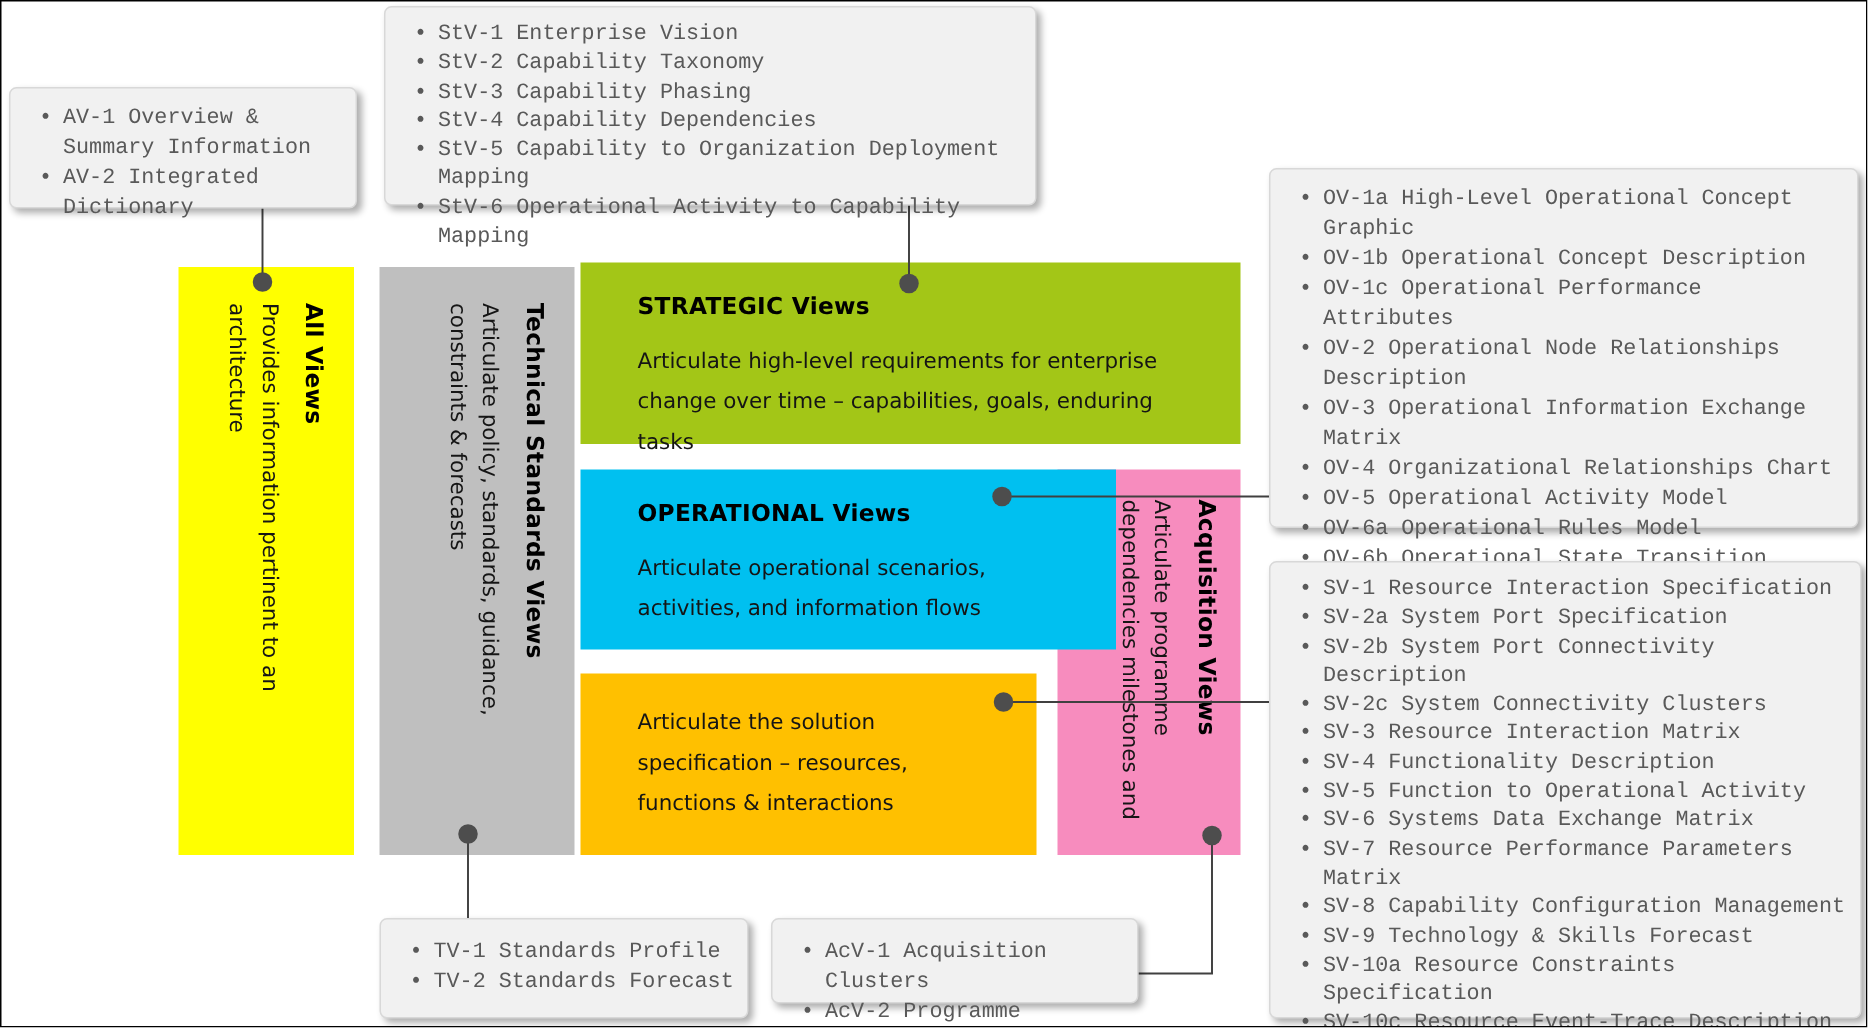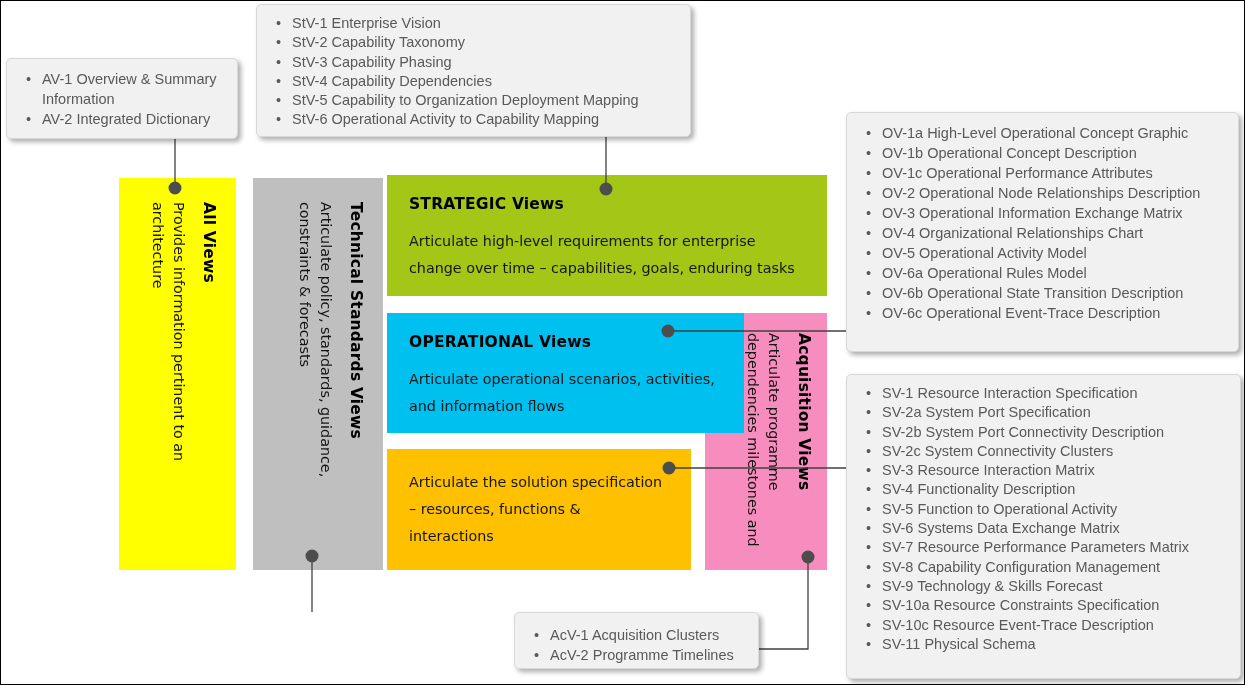--- a/index.html
+++ b/index.html
@@ -7,40 +7,40 @@
     position:relative; width:1245px; height:685px; box-sizing:border-box;
     background:#ffffff; border:1px solid #000;
     font-family:"DejaVu Sans", sans-serif; overflow:hidden;
   }
 
   
   .pillar { position:absolute; box-sizing:border-box; z-index:1; color:#111; }
   .pillar .p-title { font-weight:bold; font-size:15.5px; color:#000; letter-spacing:.2px; margin:0; margin-block-end:15px; }
   .pillar .p-body  { font-size:14.3px; color:#151515; }
 
-  .pillar.horizontal { padding:20px 22px; }
+  .pillar.horizontal { padding:20px 38px; }
   .pillar.horizontal .p-body { line-height:1.9; }
 
   .pillar.vertical { writing-mode:vertical-rl; padding:24px 18px; }
   .pillar.vertical .p-title { margin-block-end:11px; }
   .pillar.vertical .p-body { line-height:1.5; }
 
   #allviews    { left:118px; top:177px; width:117px; height:392px; background:#FFFF00; }
   #tech        { left:252px; top:177px; width:130px; height:392px; background:#BFBFBF; }
   #strategic   { left:386px; top:174px; width:440px; height:121px; background:#A3C617; }
   #operational { left:386px; top:312px; width:357px; height:120px; background:#00C0F0; }
   #system      { left:386px; top:448px; width:304px; height:121px; background:#FFC000; }
   #acquisition { left:704px; top:312px; width:122px; height:257px; background:#F78CBE; padding:20px 14px; }
 
   
   .callout {
     position:absolute; box-sizing:border-box; z-index:10;
     background:#F1F1F1; border:1px solid #D8D8D8; border-radius:5px;
     box-shadow:3px 3px 5px rgba(0,0,0,0.32);
-    font-family:Liberation Sans, sans-serif; color:#595959;
+    font-family:Liberation Mono, monospace; color:#595959;
   }
   .callout ul { margin:0; padding:0; list-style:none; font-size:14.5px; line-height:20px; }
   .callout li { position:relative; padding-left:27px; }
   .callout li::before { content:"•"; position:absolute; left:11px; }
 
   #av  { left:5px;   top:57px;  width:232px; height:81px;  padding:10px 8px; }
   #stv { left:255px; top:3px;   width:435px; height:133px; padding:9px 8px; }
   #stv ul { line-height:19.3px; }
   #ov  { left:845px; top:111px; width:393px; height:240px; padding:10px 8px; }
   #sv  { left:845px; top:373px; width:395px; height:305px; padding:9px 8px; }
@@ -149,20 +149,26 @@
         <li>SV-6 Systems Data Exchange Matrix</li>
         <li>SV-7 Resource Performance Parameters Matrix</li>
         <li>SV-8 Capability Configuration Management</li>
         <li>SV-9 Technology &amp; Skills Forecast</li>
         <li>SV-10a Resource Constraints Specification</li>
         <li>SV-10c Resource Event-Trace Description</li>
         <li>SV-11 Physical Schema</li>
       </ul>
   </div>
 
+  <div class="callout" id="tv">
+    <ul>
+        <li>TV-1 Standards Profile</li>
+        <li>TV-2 Standards Forecast</li>
+      </ul>
+  </div>
 
   <div class="callout" id="acv">
     <ul>
         <li>AcV-1 Acquisition Clusters</li>
         <li>AcV-2 Programme Timelines</li>
       </ul>
   </div>
 
 </div>
 

